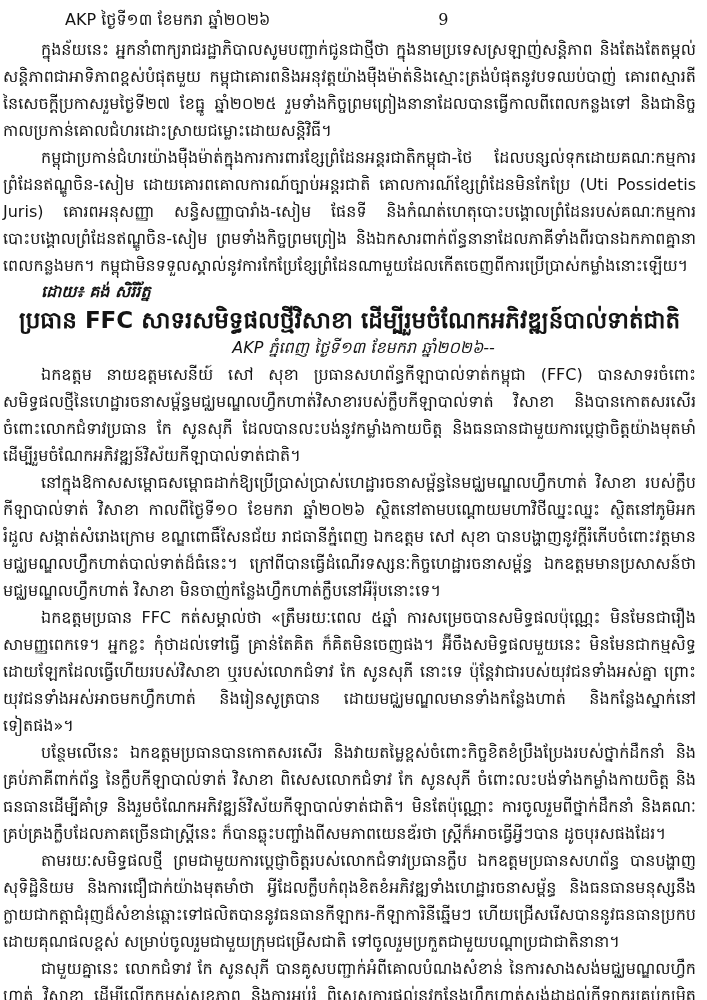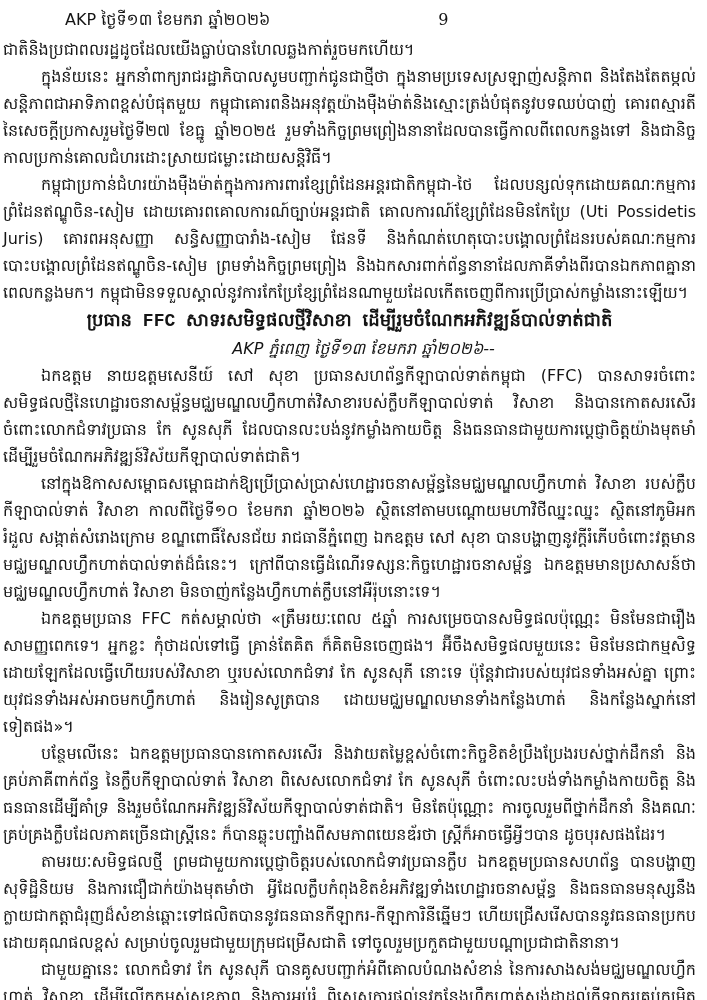--- a/index.html
+++ b/index.html
@@ -35,46 +35,45 @@
     margin: 0;
     text-indent: 38px;
     font-style: italic;
     font-weight: bold;
     line-height: 26px;
   }
   .headline {
     margin: 0;
     text-align: center;
     font-weight: bold;
-    font-size: 18px;
+    font-size: 23px;
     line-height: 30px;
-    font-family: Liberation Mono, monospace;
   }
   .dateline {
     margin: 0;
     font-style: italic;
     text-indent: 28px;
     line-height: 26px;
     text-align: center;
   }
 </style>
 </head>
 <body>
 
 <div class="page">
 
   <div class="page-header">
     <span class="hdr-left">AKP ថ្ងៃទី១៣ ខែមករា ឆ្នាំ២០២៦</span>
     <span class="hdr-page-num">9</span>
   </div>
 
-  <p class="body-par no-indent">ជាតិនិងប្រជាពលរដ្ឋដូចដែលយើងធ្លាប់បានហែលឆ្លងកាត់រួចមកហើយ។</p>
   <p class="body-par">ក្នុងន័យនេះ អ្នកនាំពាក្យរាជរដ្ឋាភិបាលសូមបញ្ជាក់ជូនជាថ្មីថា ក្នុងនាមប្រទេសស្រឡាញ់សន្តិភាព និងតែងតែតម្កល់សន្តិភាពជាអាទិភាពខ្ពស់បំផុតមួយ កម្ពុជាគោរពនិងអនុវត្តយ៉ាងម៉ឺងម៉ាត់និងស្មោះត្រង់បំផុតនូវបទឈប់បាញ់ គោរពស្មារតីនៃសេចក្តីប្រកាសរួមថ្ងៃទី២៧ ខែធ្នូ ឆ្នាំ២០២៥ រួមទាំងកិច្ចព្រមព្រៀងនានាដែលបានធ្វើកាលពីពេលកន្លងទៅ និងជានិច្ចកាលប្រកាន់គោលជំហរដោះស្រាយជម្លោះដោយសន្តិវិធី។</p>
   <p class="body-par">កម្ពុជាប្រកាន់ជំហរយ៉ាងម៉ឺងម៉ាត់ក្នុងការការពារខ្សែព្រំដែនអន្តរជាតិកម្ពុជា-ថៃ ដែលបន្សល់ទុកដោយគណៈកម្មការព្រំដែនឥណ្ឌូចិន-សៀម ដោយគោរពគោលការណ៍ច្បាប់អន្តរជាតិ គោលការណ៍ខ្សែព្រំដែនមិនកែប្រែ (Uti Possidetis Juris) គោរពអនុសញ្ញា សន្ធិសញ្ញាបារាំង-សៀម ផែនទី និងកំណត់ហេតុបោះបង្គោលព្រំដែនរបស់គណៈកម្មការបោះបង្គោលព្រំដែនឥណ្ឌូចិន-សៀម ព្រមទាំងកិច្ចព្រមព្រៀង និងឯកសារពាក់ព័ន្ធនានាដែលភាគីទាំងពីរបានឯកភាពគ្នានាពេលកន្លងមក។ កម្ពុជាមិនទទួលស្គាល់នូវការកែប្រែខ្សែព្រំដែនណាមួយដែលកើតចេញពីការប្រើប្រាស់កម្លាំងនោះឡើយ។</p>
 
+  <p class="byline">ដោយ៖ គង់ សិរីរ័ត្ន</p>
 
   <h2 class="headline">ប្រធាន FFC សាទរសមិទ្ធផលថ្មីវិសាខា ដើម្បីរួមចំណែកអភិវឌ្ឍន៍បាល់ទាត់ជាតិ</h2>
 
   <p class="dateline">AKP ភ្នំពេញ ថ្ងៃទី១៣ ខែមករា ឆ្នាំ២០២៦--</p>
 
   <p class="body-par">ឯកឧត្តម នាយឧត្តមសេនីយ៍ សៅ សុខា ប្រធានសហព័ន្ធកីឡាបាល់ទាត់កម្ពុជា (FFC) បានសាទរចំពោះសមិទ្ធផលថ្មីនៃហេដ្ឋារចនាសម្ព័ន្ធមជ្ឈមណ្ឌលហ្វឹកហាត់វិសាខារបស់ក្លឹបកីឡាបាល់ទាត់ វិសាខា និងបានកោតសរសើរ ចំពោះលោកជំទាវប្រធាន កែ សូនសុភី ដែលបានលះបង់នូវកម្លាំងកាយចិត្ត និងធនធានជាមួយការប្តេជ្ញាចិត្តយ៉ាងមុតមាំ ដើម្បីរួមចំណែកអភិវឌ្ឍន៍វិស័យកីឡាបាល់ទាត់ជាតិ។</p>
   <p class="body-par">នៅក្នុងឱកាសសម្ពោធសម្ពោធដាក់ឱ្យប្រើប្រាស់ប្រាស់ហេដ្ឋារចនាសម្ព័ន្ធនៃមជ្ឈមណ្ឌលហ្វឹកហាត់ វិសាខា របស់ក្លឹបកីឡាបាល់ទាត់ វិសាខា កាលពីថ្ងៃទី១០ ខែមករា ឆ្នាំ២០២៦ ស្ថិតនៅតាមបណ្តោយមហាវិថីឈ្នះឈ្នះ ស្ថិតនៅភូមិអករំដួល សង្កាត់សំរោងក្រោម ខណ្ឌពោធិ៍សែនជ័យ រាជធានីភ្នំពេញ ឯកឧត្តម សៅ សុខា បានបង្ហាញនូវក្តីរំភើបចំពោះវត្តមានមជ្ឈមណ្ឌលហ្វឹកហាត់បាល់ទាត់ដ៏ធំនេះ។ ក្រៅពីបានធ្វើដំណើរទស្សនៈកិច្ចហេដ្ឋារចនាសម្ព័ន្ធ ឯកឧត្តមមានប្រសាសន៍ថា មជ្ឈមណ្ឌលហ្វឹកហាត់ វិសាខា មិនចាញ់កន្លែងហ្វឹកហាត់ក្លឹបនៅអឺរ៉ុបនោះទេ។</p>
   <p class="body-par">ឯកឧត្តមប្រធាន FFC កត់សម្គាល់ថា «ត្រឹមរយៈពេល ៥ឆ្នាំ ការសម្រេចបានសមិទ្ធផលប៉ុណ្ណេះ មិនមែនជារឿងសាមញ្ញពេកទេ។ អ្នកខ្លះ កុំថាដល់ទៅធ្វើ គ្រាន់តែគិត ក៏គិតមិនចេញផង។ អ៊ីចឹងសមិទ្ធផលមួយនេះ មិនមែនជាកម្មសិទ្ធដោយឡែកដែលធ្វើហើយរបស់វិសាខា ឬរបស់លោកជំទាវ កែ សូនសុភី នោះទេ ប៉ុន្តែវាជារបស់យុវជនទាំងអស់គ្នា ព្រោះយុវជនទាំងអស់អាចមកហ្វឹកហាត់ និងរៀនសូត្របាន ដោយមជ្ឈមណ្ឌលមានទាំងកន្លែងហាត់ និងកន្លែងស្នាក់នៅទៀតផង»។</p>
   <p class="body-par">បន្ថែមលើនេះ ឯកឧត្តមប្រធានបានកោតសរសើរ និងវាយតម្លៃខ្ពស់ចំពោះកិច្ចខិតខំប្រឹងប្រែងរបស់ថ្នាក់ដឹកនាំ និងគ្រប់ភាគីពាក់ព័ន្ធ នៃក្លឹបកីឡាបាល់ទាត់ វិសាខា ពិសេសលោកជំទាវ កែ សូនសុភី ចំពោះលះបង់ទាំងកម្លាំងកាយចិត្ត និងធនធានដើម្បីគាំទ្រ និងរួមចំណែកអភិវឌ្ឍន៍វិស័យកីឡាបាល់ទាត់ជាតិ។ មិនតែប៉ុណ្ណោះ ការចូលរួមពីថ្នាក់ដឹកនាំ និងគណៈគ្រប់គ្រងក្លឹបដែលភាគច្រើនជាស្ត្រីនេះ ក៏បានឆ្លុះបញ្ចាំងពីសមភាពយេនឌ័រថា ស្ត្រីក៏អាចធ្វើអ្វីៗបាន ដូចបុរសផងដែរ។</p>
   <p class="body-par">តាមរយៈសមិទ្ធផលថ្មី ព្រមជាមួយការប្តេជ្ញាចិត្តរបស់លោកជំទាវប្រធានក្លឹប ឯកឧត្តមប្រធានសហព័ន្ធ បានបង្ហាញសុទិដ្ឋិនិយម និងការជឿជាក់យ៉ាងមុតមាំថា អ្វីដែលក្លឹបកំពុងខិតខំអភិវឌ្ឍទាំងហេដ្ឋារចនាសម្ព័ន្ធ និងធនធានមនុស្សនឹងក្លាយជាកត្តាជំរុញដ៏សំខាន់ឆ្ពោះទៅផលិតបាននូវធនធានកីឡាករ-កីឡាការិនីឆ្នើមៗ ហើយជ្រើសរើសបាននូវធនធានប្រកបដោយគុណផលខ្ពស់ សម្រាប់ចូលរួមជាមួយក្រុមជម្រើសជាតិ ទៅចូលរួមប្រកួតជាមួយបណ្តាប្រជាជាតិនានា។</p>

